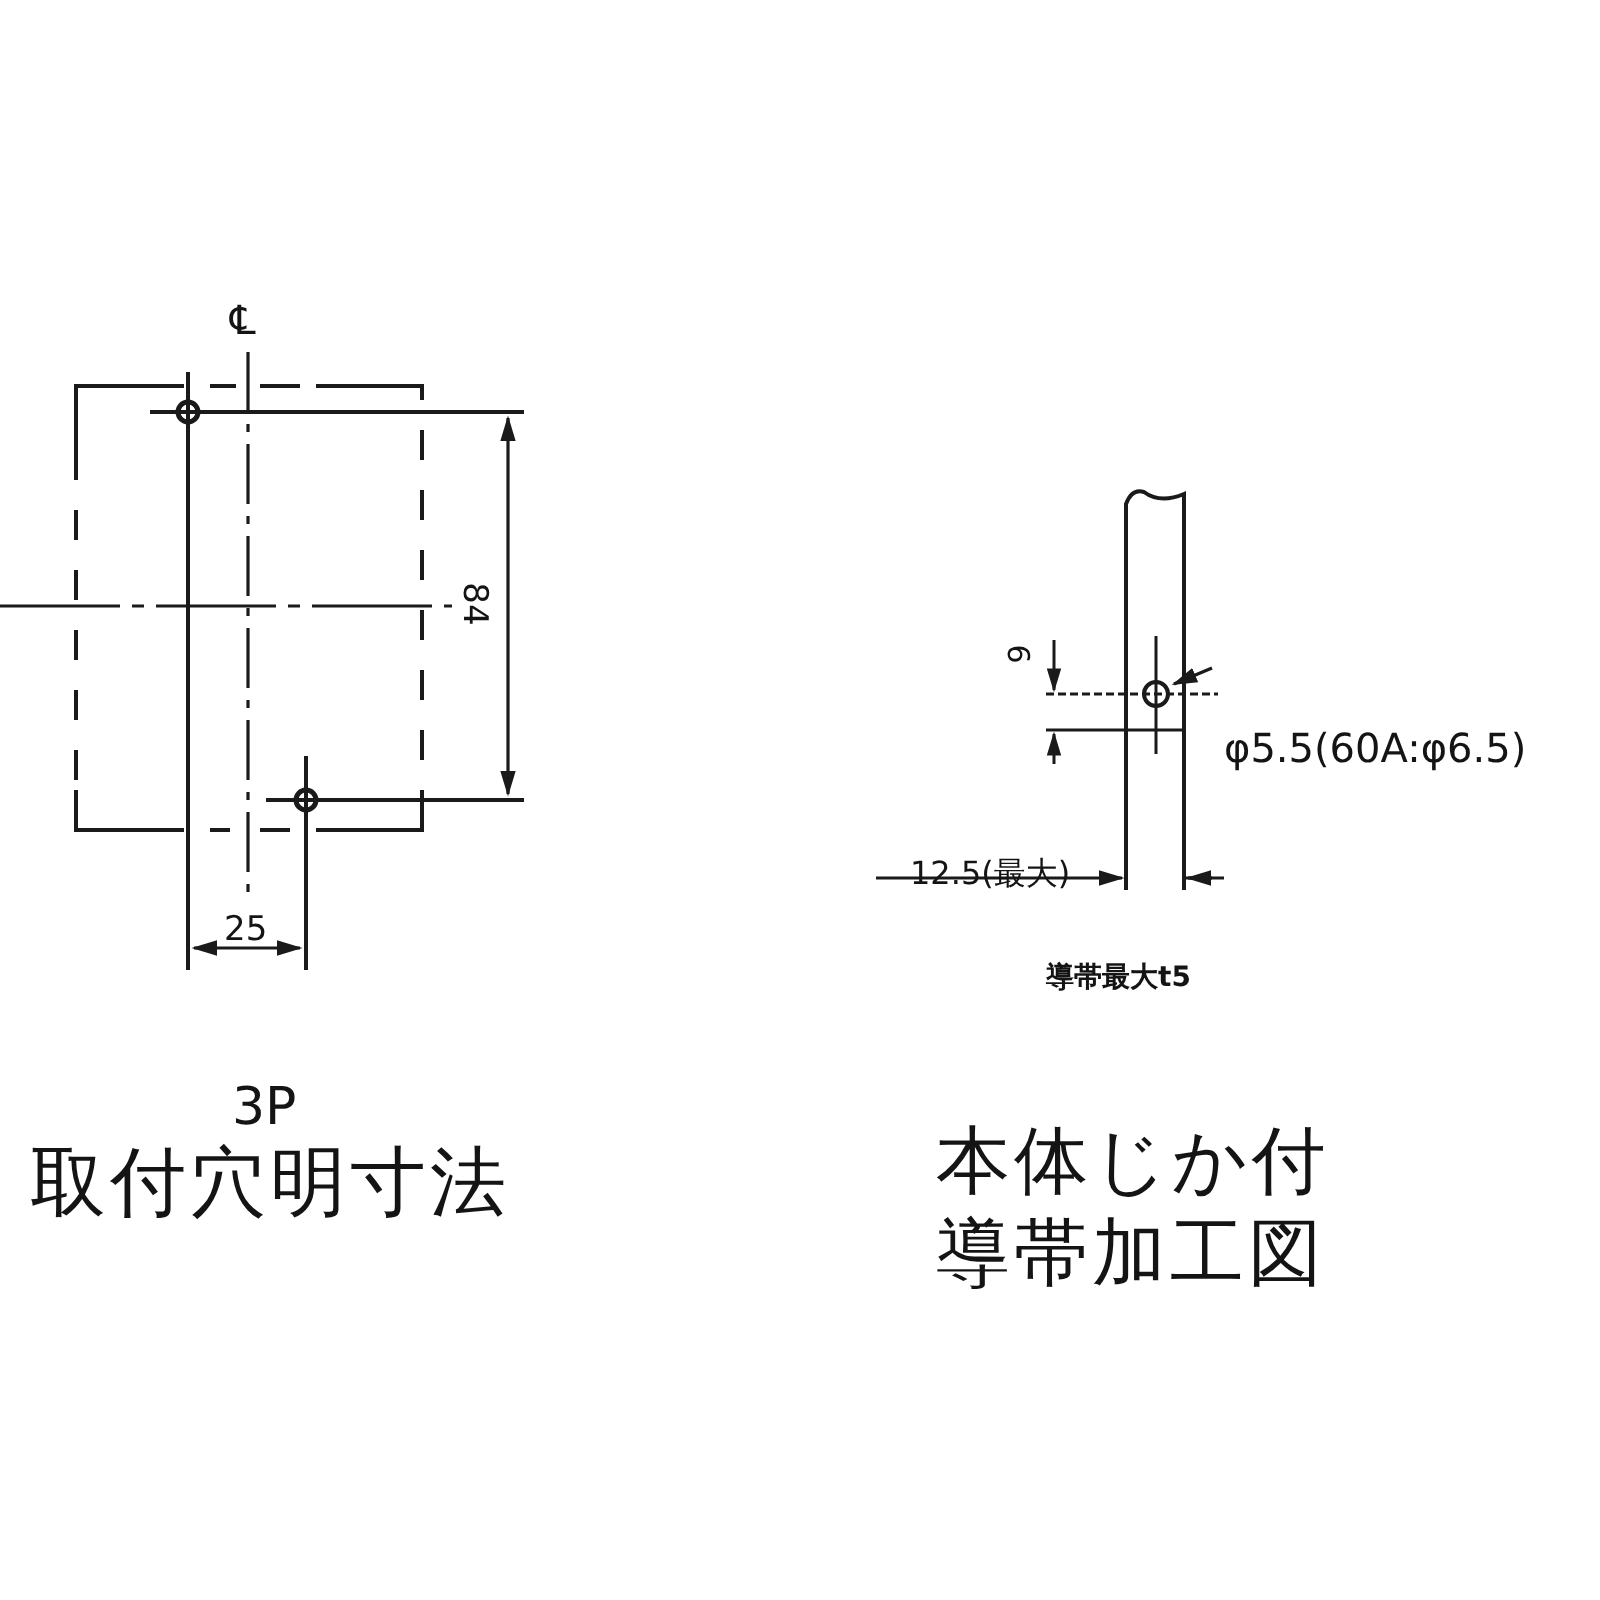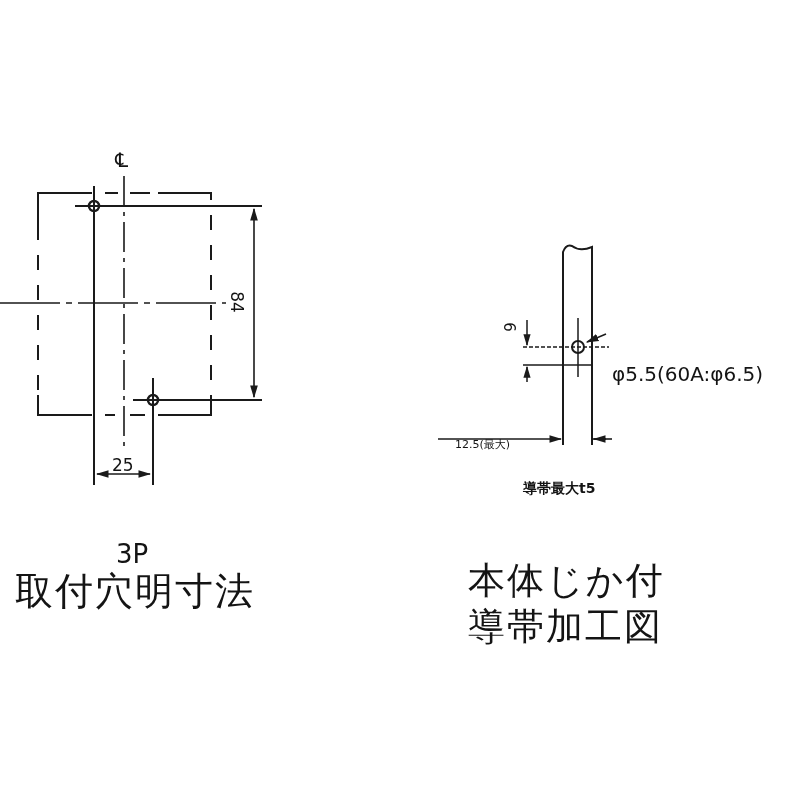--- a/index.html
+++ b/index.html
@@ -86,16 +86,16 @@
 </svg>
 
 <div class="lbl" style="left:115px; top:148px; font-size:20px;">℄</div>
 <div class="lbl dim" style="left:226px; top:292px; font-size:17px; transform:rotate(90deg);">84</div>
 <div class="lbl dim" style="left:112px; top:455px; font-size:17px;">25</div>
 <div class="lbl sub" style="left:116px; top:503px;margin-top:36px;">3P</div>
 <div class="lbl title-lg" style="left:15px; top:566px;">取付穴明寸法</div>
 
 <div class="lbl dim" style="left:504px; top:318px; font-size:15px; transform:rotate(90deg);">6</div>
 <div class="lbl dim" style="left:612px; top:322px; font-size:20px;margin-top:40px;">φ5.5(60A:φ6.5)</div>
-<div class="lbl dim" style="left:455px; top:437px; font-size:11px;">12.5(最大)</div>
+<div class="lbl dim" style="left:455px; top:427px; font-size:16px;">12.5(最大)</div>
 <div class="lbl dim-sm" style="left:523px; top:480px;">導帯最大t5</div>
 <div class="lbl title-lg" style="left:468px; top:556px; font-size:37px;text-align:center;">本体じか付</div>
 <div class="lbl title-lg" style="left:468px; top:602px; font-size:37px;">導帯加工図</div>
 
 </body></html>

